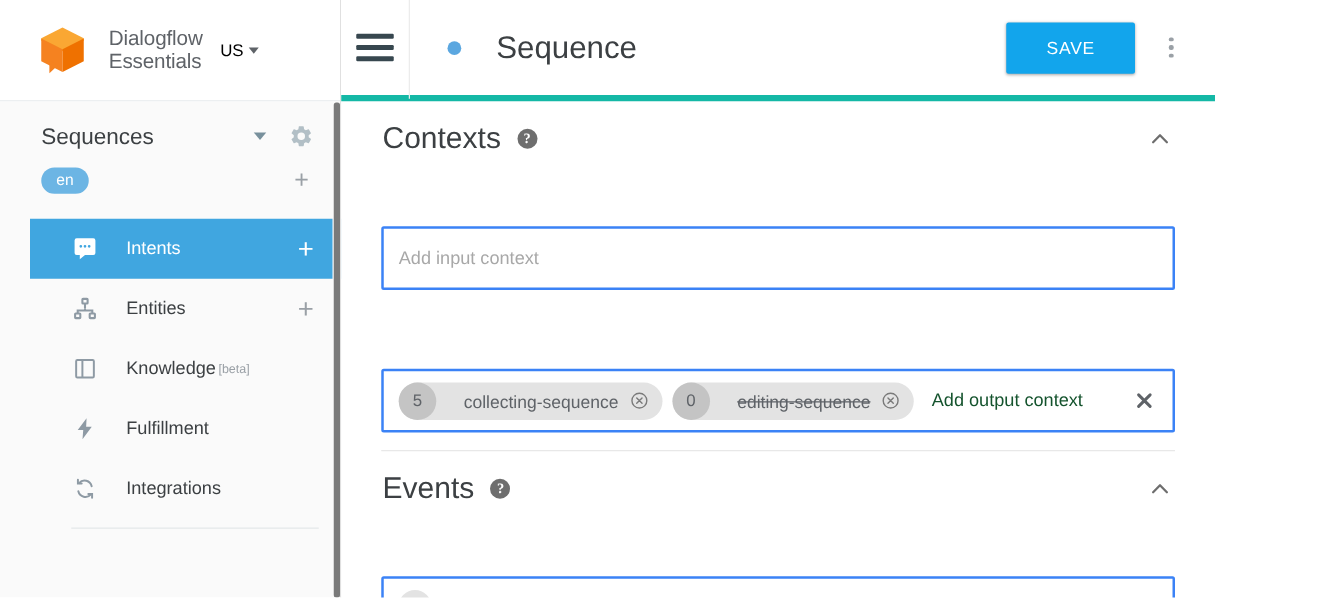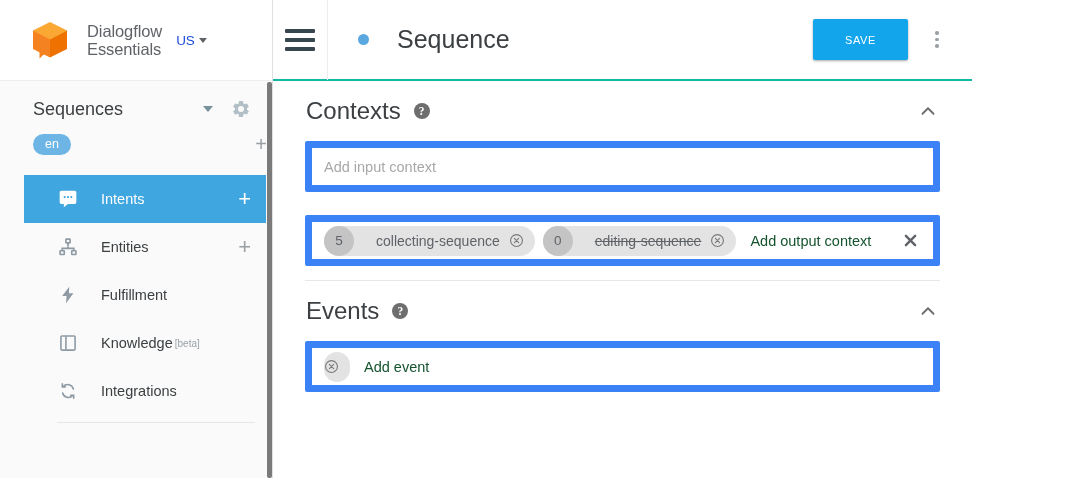--- a/index.html
+++ b/index.html
@@ -33,21 +33,21 @@
     font-size: 16.5px;
     line-height: 18.5px;
     color: #5f6368;
     letter-spacing: -0.1px;
     white-space: nowrap;
   }
   .brand-text span { display: block; }
   .brand-region {
     margin-left: 14px;
     font-size: 13.5px;
-    color: #1d4ed8;
+    color: #000000;
     display: flex;
     align-items: center;
     gap: 4px;
     white-space: nowrap;
   }
   .caret-down {
     width: 0; height: 0;
     border-left: 4px solid transparent;
     border-right: 4px solid transparent;
     border-top: 5px solid #5f6368;
@@ -69,21 +69,21 @@
     border-left: 5px solid transparent;
     border-right: 5px solid transparent;
     border-top: 6px solid #78909c;
     margin-right: 18px;
   }
   .gear-icon { width: 20px; height: 20px; opacity: .55; }
 
   .lang-row {
     height: 34px;
     display: flex; align-items: center;
-    padding: 0 6px 0 33px;
+    padding: 0 26px 0 33px;
   }
   .lang-chip {
     background: #6cb5e4;
     color: #ffffff;
     font-size: 12.5px;
     border-radius: 11px;
     padding: 3px 12px 4px 12px;
     line-height: 14px;
   }
   .lang-spacer { flex: 1; }
@@ -142,21 +142,21 @@
     position: absolute; top: 0; right: 0;
     width: 1px; height: 478px; background: #e0e0e0;
   }
 
   
   .main { flex: 1; position: relative; background: #ffffff; height: 478px; }
   .topbar {
     height: 81px;
     display: flex; align-items: center;
     background: #ffffff;
-    border-bottom: 2px solid #14b8a6;
+    border-bottom: 5px solid #14b8a6;
     padding-right: 18px;
   }
   .hamburger {
     width: 54px; flex: 0 0 54px;
     display: flex; flex-direction: column;
     gap: 5px; align-items: center; justify-content: center;
     cursor: pointer;
   }
   .hamburger i { display: block; width: 30px; height: 4px; background: #37474f; border-radius: 1px; }
   .topbar-sep { width: 1px; height: 81px; background: #ececec; flex: 0 0 1px; }
@@ -171,21 +171,21 @@
     color: #3c4043;
     font-weight: 400;
     white-space: nowrap;
   }
   .topbar-grow { flex: 1; }
   .save-btn {
     background: #12a5ec;
     color: #ffffff;
     border: none;
     font-family: "Liberation Sans", sans-serif;
-    font-size: 11px;
+    font-size: 14px;
     letter-spacing: .6px;
     height: 41px;
     padding: 0 32px;
     border-radius: 2px;
     box-shadow: 0 1px 3px rgba(0,0,0,.22), 0 1px 2px rgba(0,0,0,.14);
     cursor: pointer;
   }
   .kebab {
     width: 34px; height: 40px;
     display: flex; flex-direction: column;
@@ -209,26 +209,27 @@
     background: #6e6e6e; color: #ffffff;
     font-size: 11.5px; font-weight: 700;
     display: flex; align-items: center; justify-content: center;
     margin-left: 13px; cursor: pointer;
     font-family: "Liberation Serif", serif;
   }
   .sec-grow { flex: 1; }
   .chevron-up { width: 22px; height: 22px; cursor: pointer; }
 
   .field-box {
-    border: 7px solid #3b82f6;
+    border: 2px solid #3b82f6;
     border-radius: 2px;
     background: #ffffff;
     min-height: 51px;
     display: flex; align-items: center;
     padding: 0 14px 0 12px;
+    margin-top: 40px;
   }
   .field-placeholder {
     color: #a8a8a8; font-size: 14.5px;
   }
   .chips { display: flex; align-items: center; gap: 0; flex-wrap: nowrap; }
   .chip {
     display: inline-flex; align-items: center;
     background: #e3e3e3;
     border-radius: 15px;
     height: 30px;
@@ -325,37 +326,37 @@
             <path d="M12 7.2v4M5 16.3v-2.6h14v2.6M12 11.5v2.2"></path>
           </svg>
         </span>
         <span class="nav-label">Entities</span>
         <span class="nav-grow"></span>
         <span class="nav-plus">+</span>
       </div>
 
       <div class="nav-item">
         <span class="nav-ico">
-          <svg width="20" height="20" viewBox="0 0 24 24" fill="currentColor">
-            <path d="M13.5 2L5 13.2h5.3L9.6 22 18.5 10h-5.4z"></path>
-          </svg>
-        </span>
-        <span class="nav-label">Fulfillment</span>
-        <span class="nav-grow"></span>
-      </div>
-
-      <div class="nav-item">
-        <span class="nav-ico">
           <svg width="20" height="20" viewBox="0 0 24 24" fill="none" stroke="currentColor" stroke-width="1.9">
             <rect x="3.5" y="3.5" width="17" height="17" rx="1.2"></rect>
             <path d="M9.5 3.8v16.4"></path>
           </svg>
         </span>
         <span class="nav-label">Knowledge</span>
         <span class="nav-beta">[beta]</span>
+        <span class="nav-grow"></span>
+      </div>
+
+      <div class="nav-item">
+        <span class="nav-ico">
+          <svg width="20" height="20" viewBox="0 0 24 24" fill="currentColor">
+            <path d="M13.5 2L5 13.2h5.3L9.6 22 18.5 10h-5.4z"></path>
+          </svg>
+        </span>
+        <span class="nav-label">Fulfillment</span>
         <span class="nav-grow"></span>
       </div>
 
       <div class="nav-item">
         <span class="nav-ico">
           <svg width="20" height="20" viewBox="0 0 24 24" fill="none" stroke="currentColor" stroke-width="1.9" stroke-linecap="round">
             <path d="M18.4 9.6A7 7 0 006.3 6.6"></path>
             <path d="M5.6 14.4a7 7 0 0012.1 3"></path>
             <path d="M5.2 3.4v3.6h3.6"></path>
             <path d="M18.8 20.6V17h-3.6"></path>

